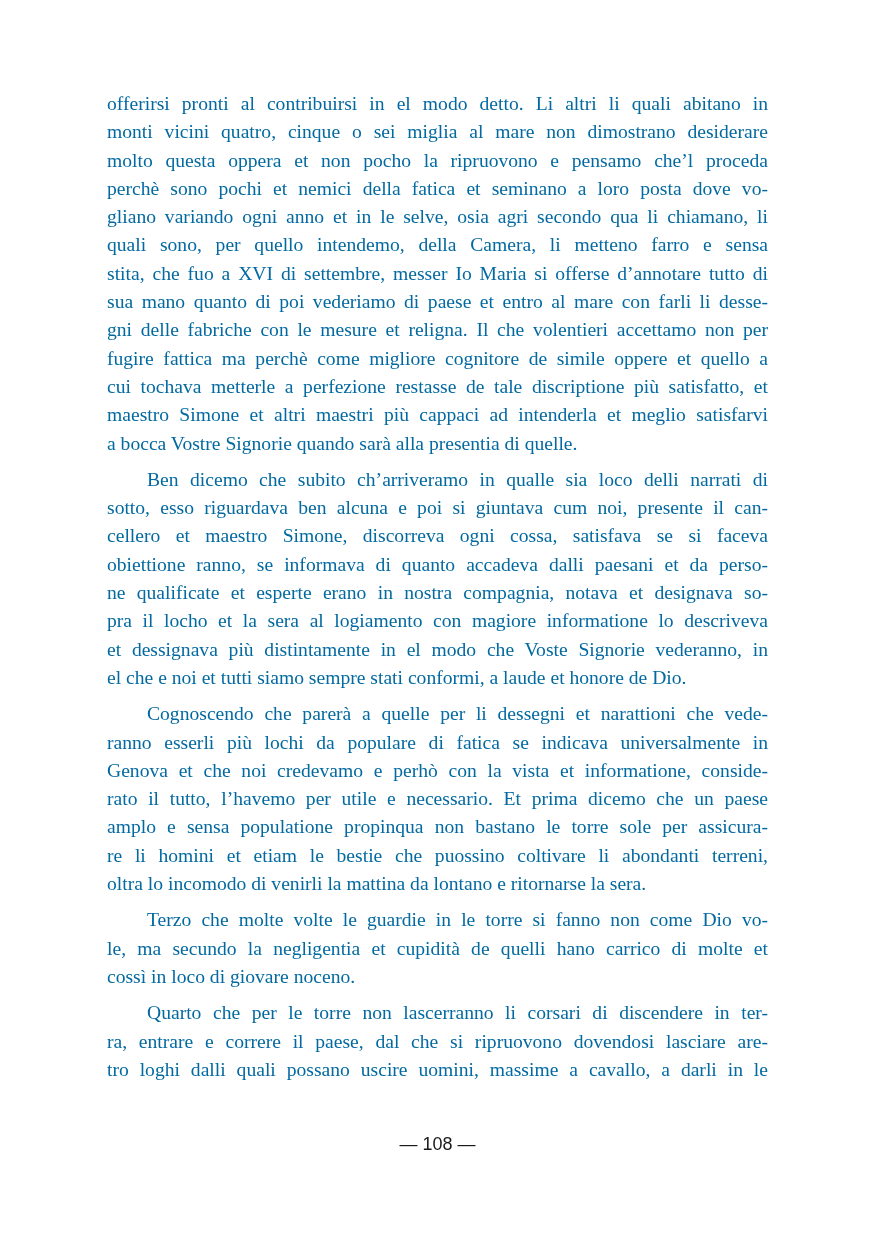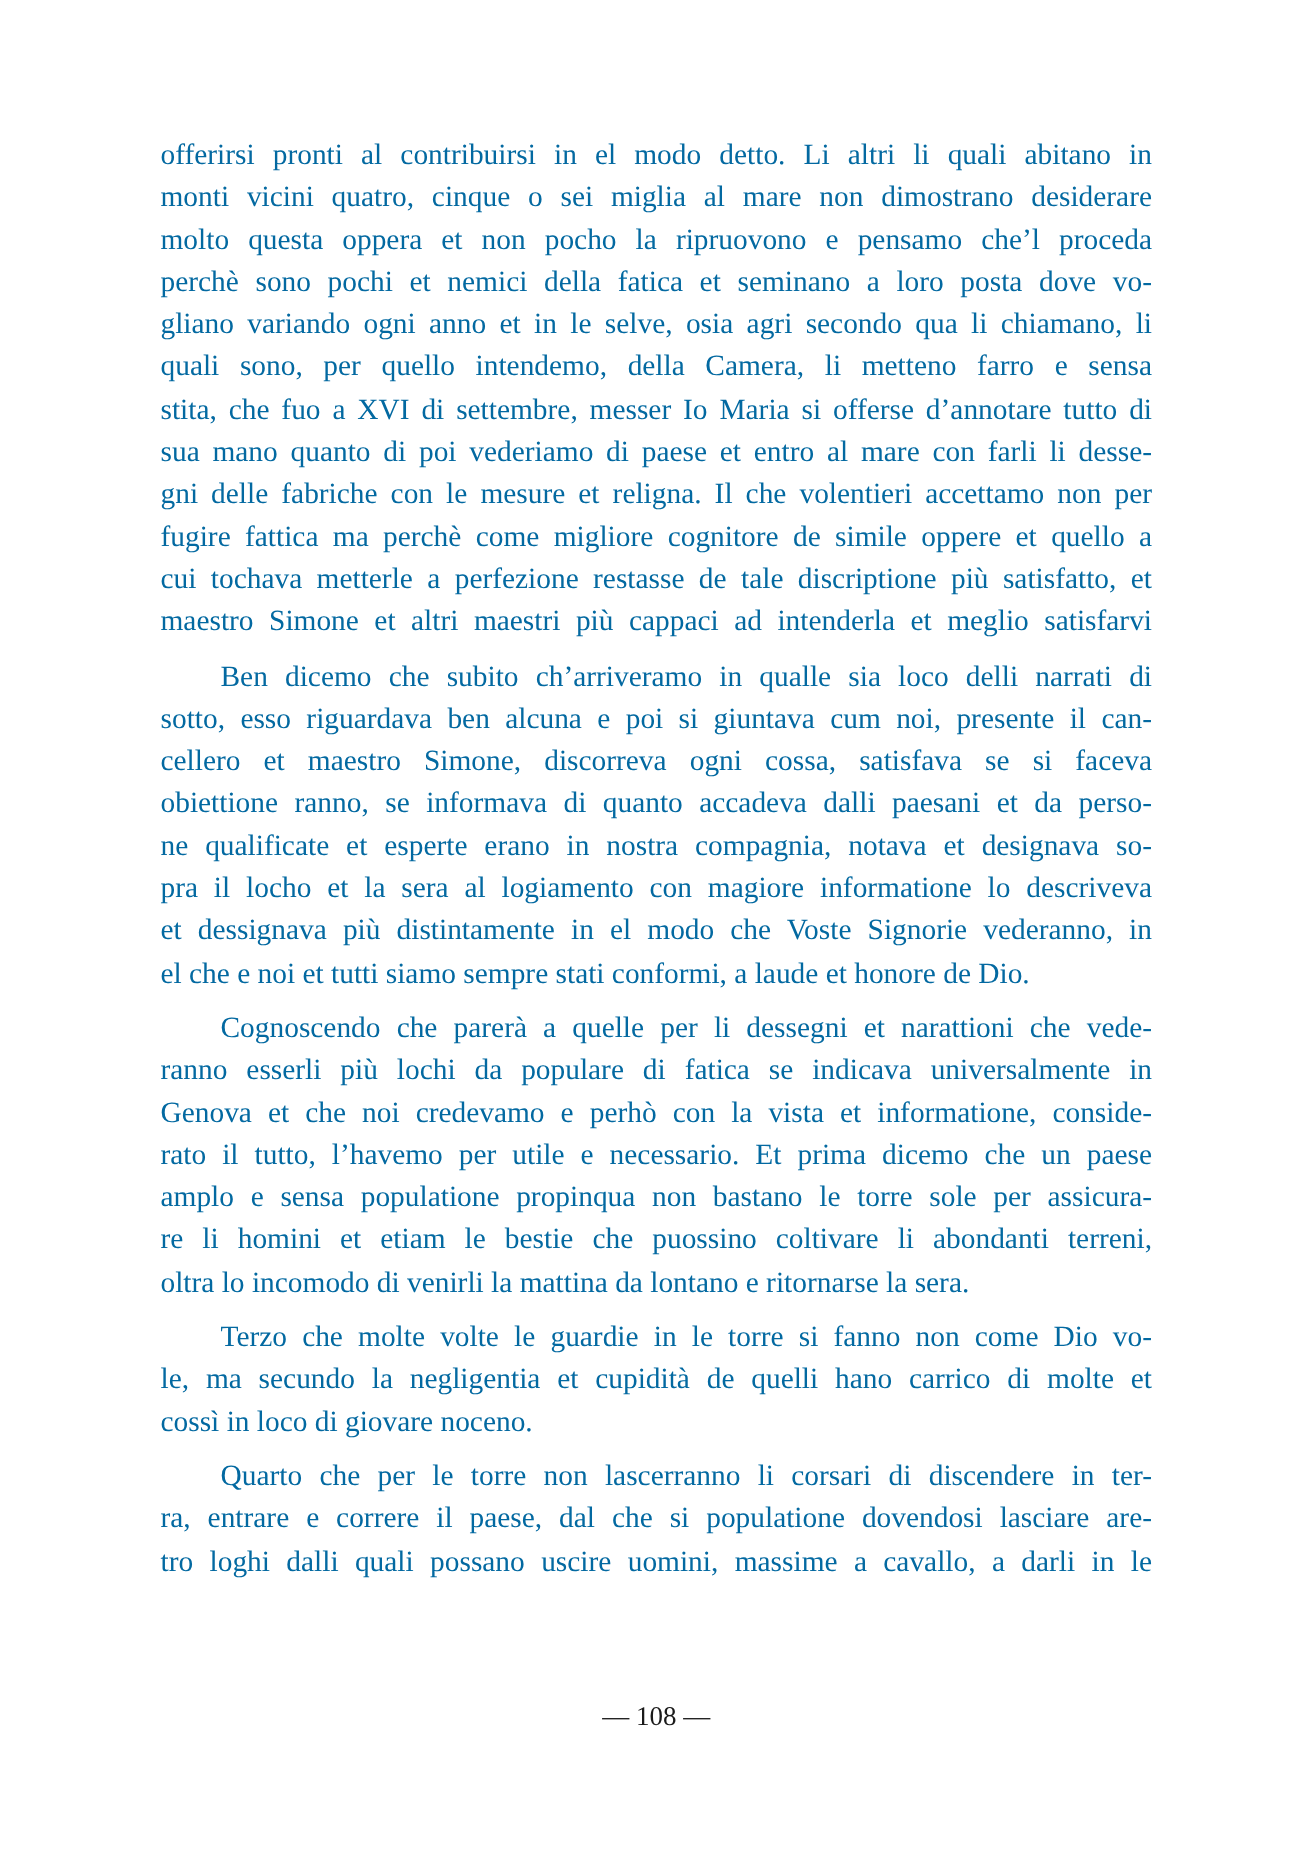--- a/index.html
+++ b/index.html
@@ -10,41 +10,42 @@
     font-size: 19.6px; line-height: 28.3px; color: #0369a1;
   }
   .para {
     margin: 0 0 8px 0; text-align: justify; hyphens: none;
   }
   .line { display: block; text-align: justify; text-align-last: justify; white-space: nowrap; }
   .line.last { text-align-last: left; }
   .line.first { text-indent: 40px; }
   .folio {
     position: absolute; left: 0; width: 875px; top: 1134px; text-align: center;
-    font-family: Liberation Serif, serif; font-size: 18px; color: #1a1a1a;
+    font-family: Liberation Sans, sans-serif; font-size: 18px; color: #1a1a1a;
   }
 </style>
 </head>
 <body>
 
 <div class="page">
 
   <p class="para">
     <span class="line">offerirsi pronti al contribuirsi in el modo detto. Li altri li quali abitano in</span>
     <span class="line">monti vicini quatro, cinque o sei miglia al mare non dimostrano desiderare</span>
     <span class="line">molto questa oppera et non pocho la ripruovono e pensamo che’l proceda</span>
     <span class="line">perchè sono pochi et nemici della fatica et seminano a loro posta dove vo-</span>
     <span class="line">gliano variando ogni anno et in le selve, osia agri secondo qua li chiamano, li</span>
     <span class="line">quali sono, per quello intendemo, della Camera, li metteno farro e sensa</span>
     <span class="line">stita, che fuo a XVI di settembre, messer Io Maria si offerse d’annotare tutto di</span>
     <span class="line">sua mano quanto di poi vederiamo di paese et entro al mare con farli li desse-</span>
     <span class="line">gni delle fabriche con le mesure et religna. Il che volentieri accettamo non per</span>
     <span class="line">fugire fattica ma perchè come migliore cognitore de simile oppere et quello a</span>
     <span class="line">cui tochava metterle a perfezione restasse de tale discriptione più satisfatto, et</span>
     <span class="line">maestro Simone et altri maestri più cappaci ad intenderla et meglio satisfarvi</span>
+    <span class="line last">a bocca Vostre Signorie quando sarà alla presentia di quelle.</span>
   </p>
 
   <p class="para">
     <span class="line first">Ben dicemo che subito ch’arriveramo in qualle sia loco delli narrati di</span>
     <span class="line">sotto, esso riguardava ben alcuna e poi si giuntava cum noi, presente il can-</span>
     <span class="line">cellero et maestro Simone, discorreva ogni cossa, satisfava se si faceva</span>
     <span class="line">obiettione ranno, se informava di quanto accadeva dalli paesani et da perso-</span>
     <span class="line">ne qualificate et esperte erano in nostra compagnia, notava et designava so-</span>
     <span class="line">pra il locho et la sera al logiamento con magiore informatione lo descriveva</span>
     <span class="line">et dessignava più distintamente in el modo che Voste Signorie vederanno, in</span>
@@ -62,18 +63,18 @@
   </p>
 
   <p class="para">
     <span class="line first">Terzo che molte volte le guardie in le torre si fanno non come Dio vo-</span>
     <span class="line">le, ma secundo la negligentia et cupidità de quelli hano carrico di molte et</span>
     <span class="line last">cossì in loco di giovare noceno.</span>
   </p>
 
   <p class="para">
     <span class="line first">Quarto che per le torre non lascerranno li corsari di discendere in ter-</span>
-    <span class="line">ra, entrare e correre il paese, dal che si populatione dovendosi lasciare are-</span>
+    <span class="line">ra, entrare e correre il paese, dal che si ripruovono dovendosi lasciare are-</span>
     <span class="line">tro loghi dalli quali possano uscire uomini, massime a cavallo, a darli in le</span>
   </p>
 </div>
 
 <div class="folio">— 108 —</div>
 
 </body></html>

